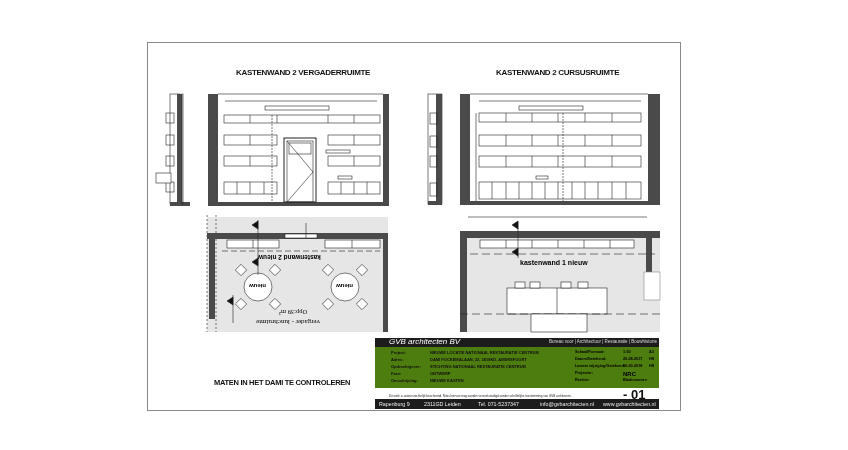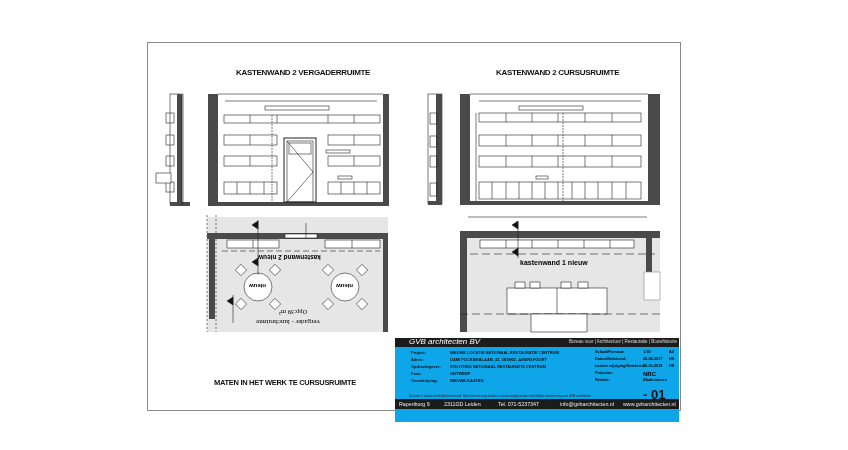--- a/index.html
+++ b/index.html
@@ -1,20 +1,20 @@
 <!DOCTYPE html>
 <html><head>
 <meta charset="utf-8">
 <style>
   html, body { margin:0; padding:0; background:#ffffff; }
   body { width:848px; height:450px; position:relative; overflow:hidden; font-family:"Liberation Sans", sans-serif; }
   .sheet { position:absolute; left:147px; top:42px; width:532px; height:367px; border:1px solid #8a8a8a; background:#fff; }
   .title { position:absolute; font-weight:bold; font-size:8px; letter-spacing:-0.3px; color:#111; white-space:nowrap;text-align:center; }
   svg { position:absolute; left:0; top:0; }
-  .tb { position:absolute; left:395px; top:338px; width:284px; height:84px; background:#0ea5e9; }
+  .tb { position:absolute; left:375px; top:338px; width:284px; height:50px; background:#4d7c0f; }
   .tb-head { position:absolute; left:0; top:0; width:284px; height:9px; background:#1c1c1c; color:#fff; }
   .tb-firm { position:absolute; left:14px; top:-1px; font-size:8px; font-style:italic; }
   .tb-tag { position:absolute; right:2px; top:1px; font-size:4.5px; color:#ddd; }
   .tb-row { position:absolute; font-size:4px; font-weight:bold; color:#111; white-space:nowrap; }
   .tb-lbl { position:absolute; left:16px; }
   .tb-val { position:absolute; left:55px; }
   .tb-rl { position:absolute; left:200px; font-size:3.8px; font-weight:bold; white-space:nowrap; }
   .tb-rv { position:absolute; left:248px; font-size:3.8px; font-weight:bold; white-space:nowrap; }
   .tb-rv2 { position:absolute; left:274px; font-size:3.8px; font-weight:bold; white-space:nowrap; }
   .tb-big { position:absolute; left:248px; top:49px; font-size:13px; font-weight:bold; color:#111;text-decoration:underline; }
@@ -22,21 +22,21 @@
   .tb-foot { position:absolute; left:0; top:61px; width:284px; height:10px; background:#1c1c1c; color:#eee; font-size:5.3px; }
   .tb-foot span { position:absolute; top:2px; white-space:nowrap; }
 </style>
 </head>
 <body>
 
 <div class="sheet"></div>
 
 <div class="title" style="left:236px;top:68px;">KASTENWAND 2 VERGADERRUIMTE</div>
 <div class="title" style="left:496px;top:68px;">KASTENWAND 2 CURSUSRUIMTE</div>
-<div class="title" style="left:214px;top:378px;font-size:7.5px;">MATEN IN HET WERK TE CURSUSRUIMTE</div>
+<div class="title" style="left:214px;top:378px;font-size:7.5px;">MATEN IN HET DAMI TE CONTROLEREN</div>
 
 <svg width="848" height="450" viewBox="0 0 848 450">
 
   <g stroke="#222" fill="none" stroke-width="0.6">
 
     <rect x="170" y="94" width="10" height="110" fill="#fff"></rect>
     <rect x="177" y="94" width="5" height="110" fill="#4a4a4a" stroke="none"></rect>
     <rect x="170" y="202" width="20" height="4" fill="#4a4a4a" stroke="none"></rect>
     <rect x="182" y="94" width="1" height="110"></rect>
     <rect x="166" y="113" width="8" height="10"></rect>

